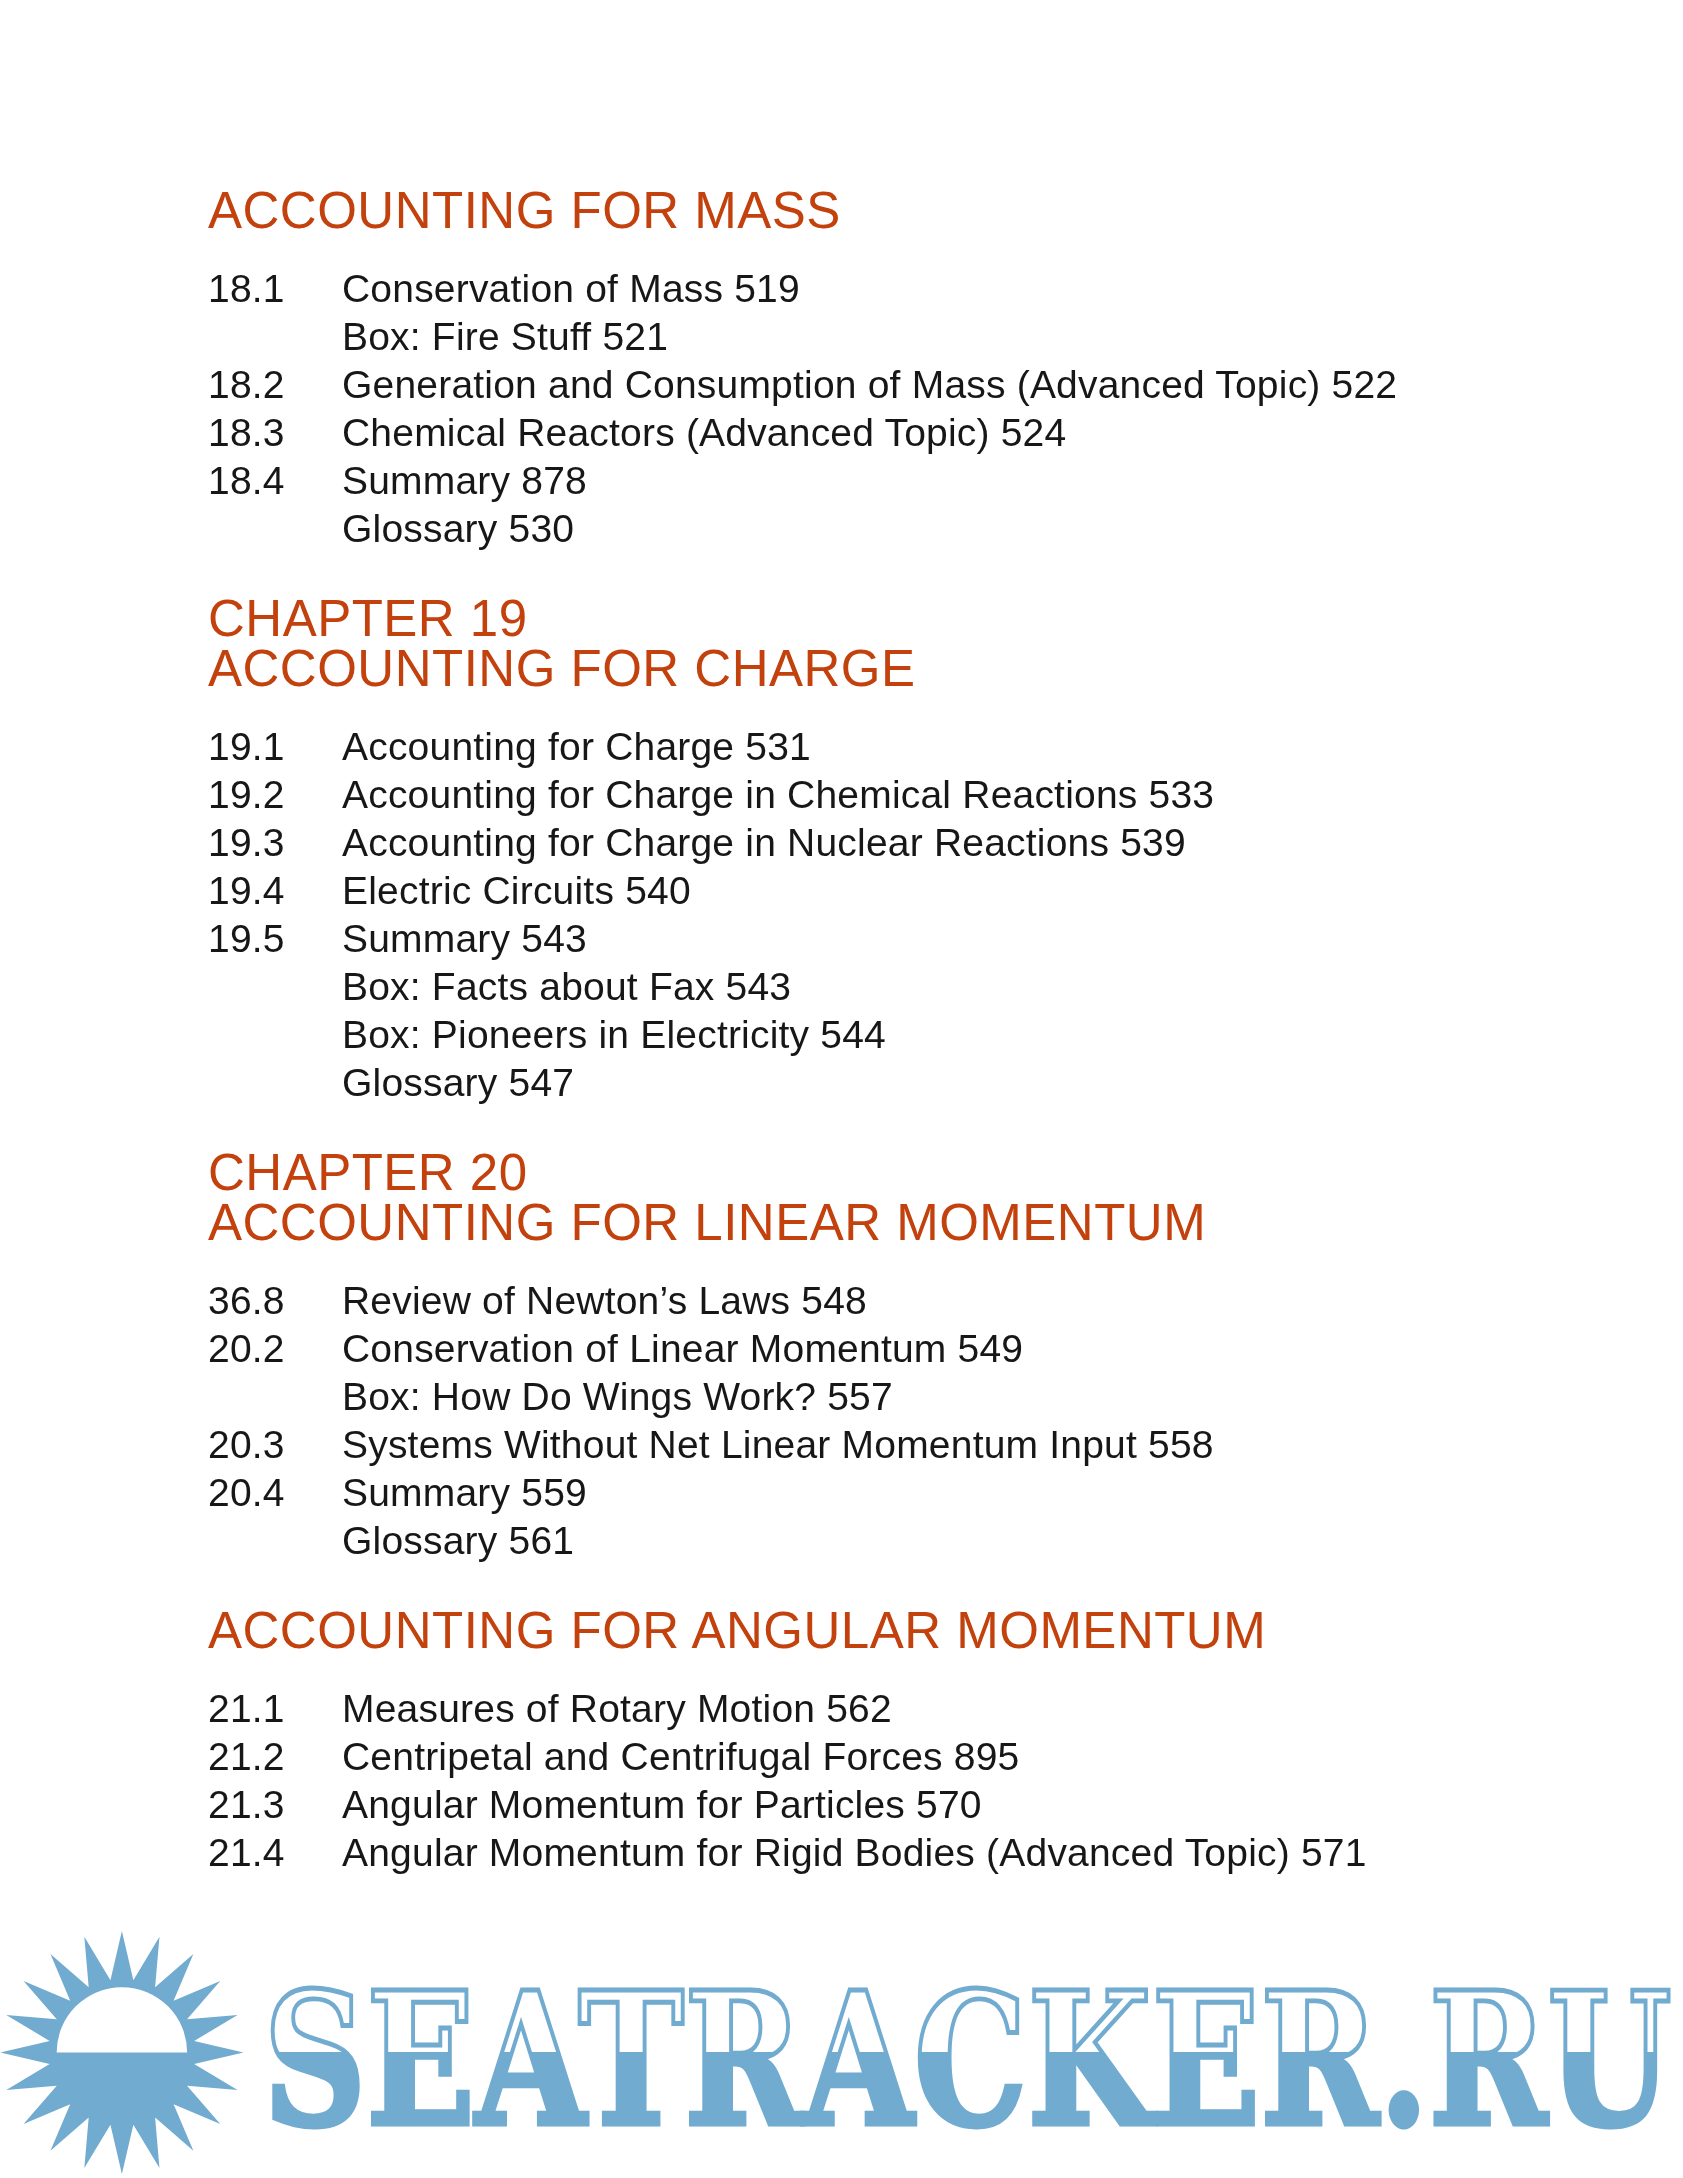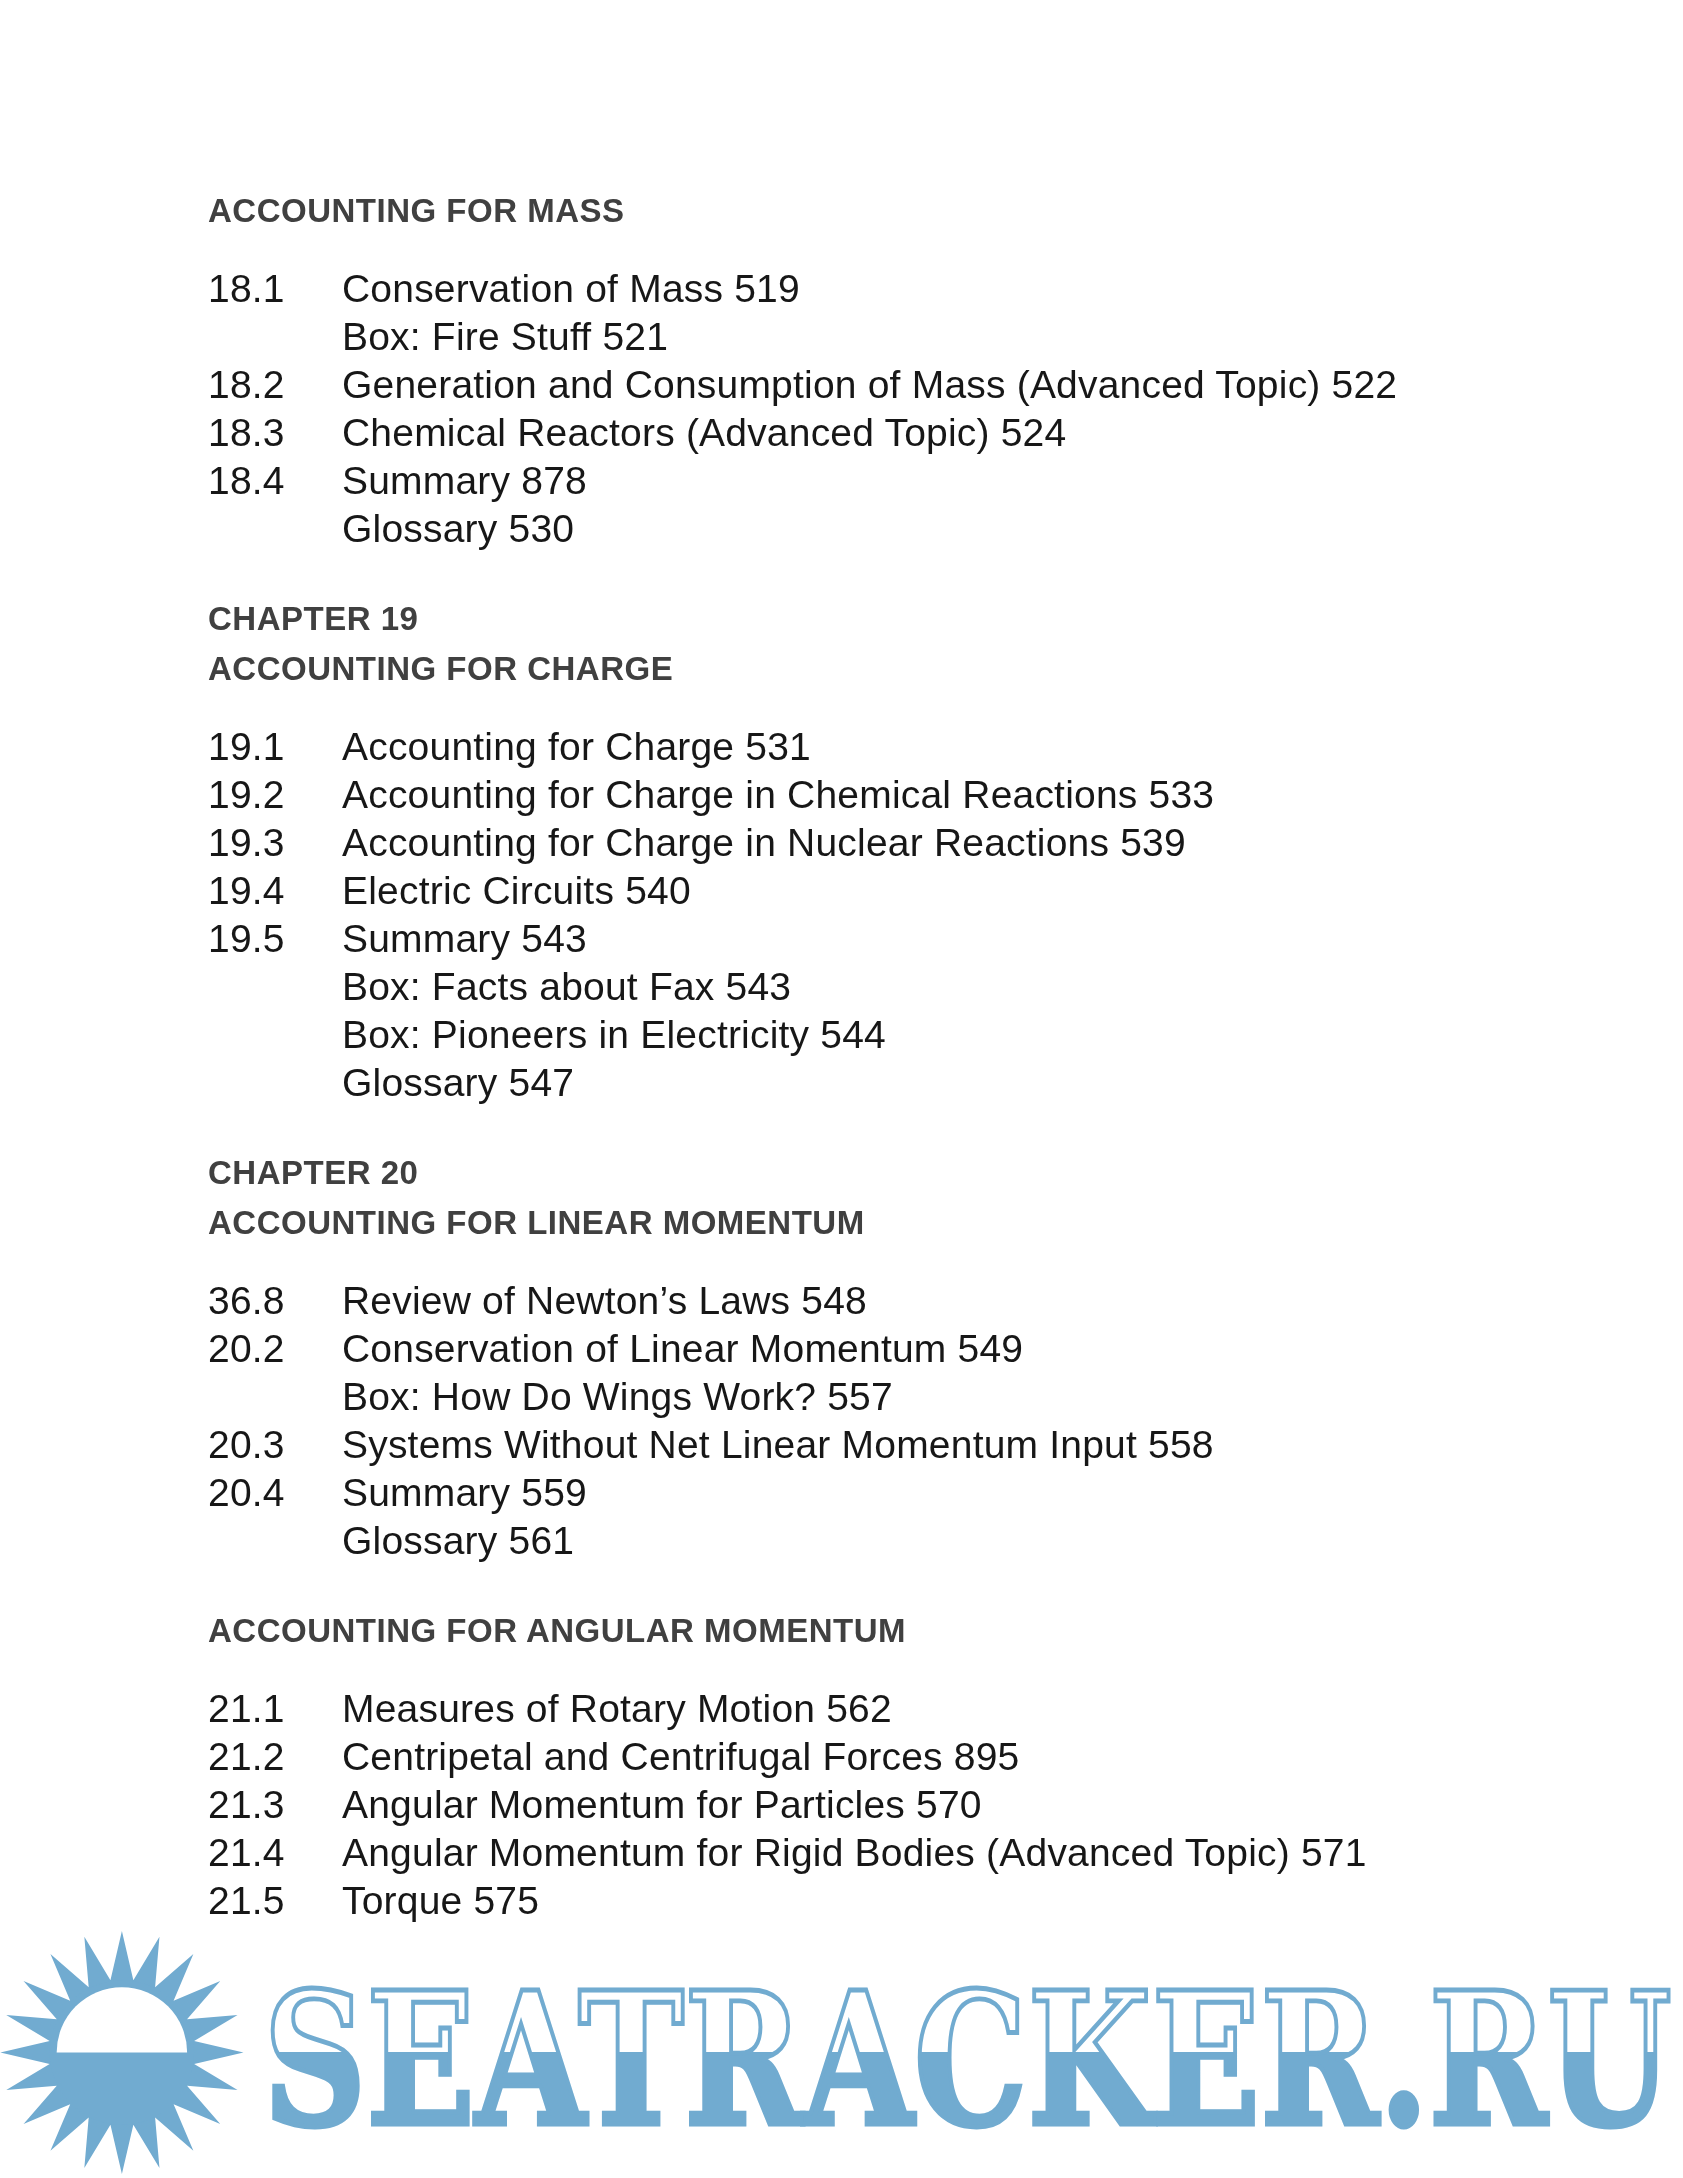--- a/index.html
+++ b/index.html
@@ -10,24 +10,24 @@
     position:relative;
     overflow:hidden;
     color:#171717;
   }
   .toc {
     position:absolute;
     left:208px; top:186px;
     width:1356px;
   }
   .chapter-head {
-    color:#404040;
-    font-size:33px;
+    color:#c2410c;
+    font-size:51px;
     line-height:50px;
-    font-weight:bold;
+    font-weight:normal;
     letter-spacing:0.5px;
     margin:0;
   }
   section { margin:0; }
   section + section { margin-top:41px; }
   .rows { margin-top:29px; }
   .row {
     display:flex;
     font-size:39px;
     line-height:48px;
@@ -158,24 +158,20 @@
         <span class="txt">Centripetal and Centrifugal Forces 895</span>
       </div>
       <div class="row">
         <span class="num">21.3</span>
         <span class="txt">Angular Momentum for Particles 570</span>
       </div>
       <div class="row">
         <span class="num">21.4</span>
         <span class="txt">Angular Momentum for Rigid Bodies (Advanced Topic) 571</span>
       </div>
-      <div class="row">
-        <span class="num">21.5</span>
-        <span class="txt">Torque 575</span>
-      </div>
     </div>
   </section>
 
 </div>
 
 <svg class="watermark" viewBox="0 0 1700 260" aria-hidden="true">
   <defs>
     <linearGradient id="half-fill" gradientUnits="userSpaceOnUse" x1="0" y1="0" x2="0" y2="260">
       <stop offset="0.511" stop-color="#ffffff"></stop>
       <stop offset="0.511" stop-color="#71abd0"></stop>

